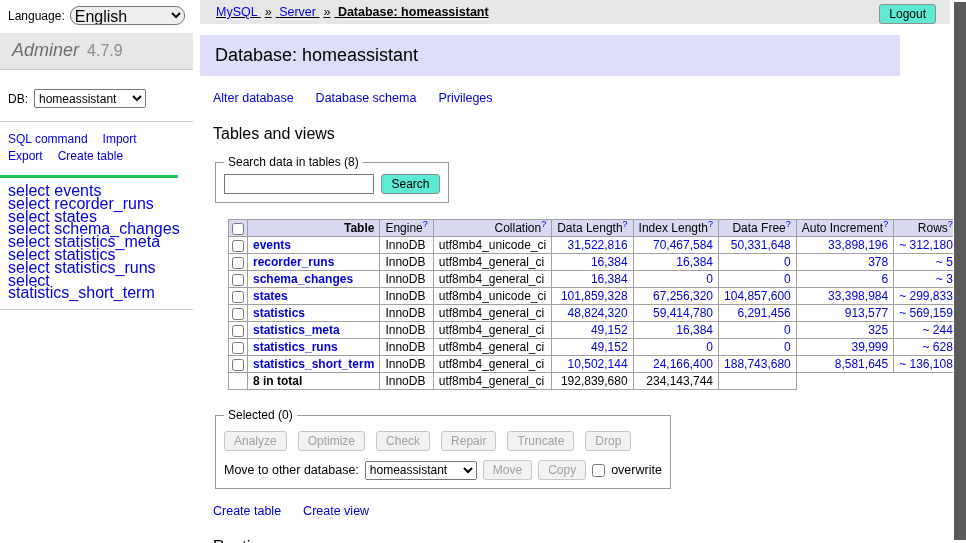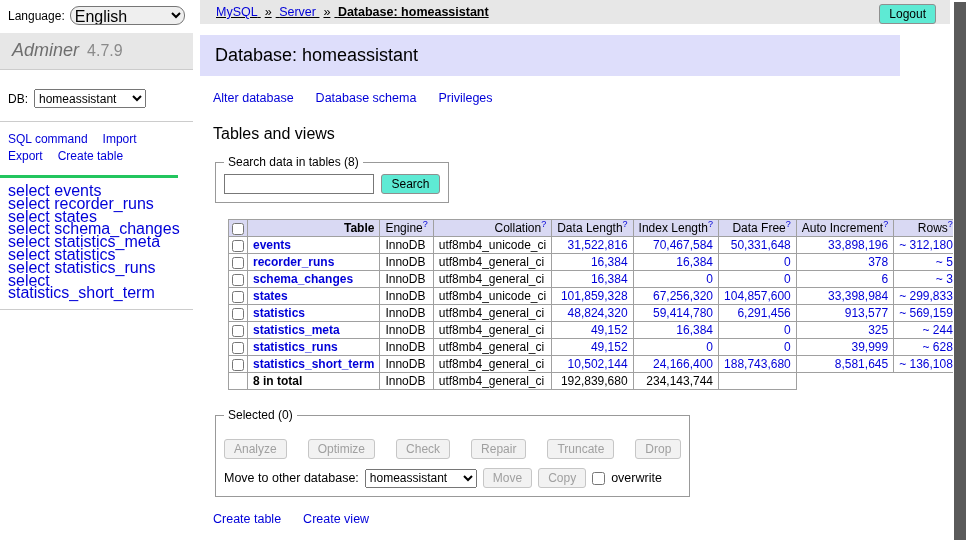--- a/index.html
+++ b/index.html
@@ -53,21 +53,21 @@
   td.check input,th.check input{width:12px;height:12px;vertical-align:middle;}
   td.tname a{font-weight:bold;}
   td.num{text-align:right;}
   td.noborder{border:none;}
   sup{font-size:9px;line-height:0;}
   .col-check{width:25px;} .col-name{width:118px;} .col-engine{width:46px;} .col-coll{width:96px;}
   .col-dl{width:72px;} .col-il{width:72px;} .col-df{width:66px;} .col-ai{width:76px;}
   .col-rows{width:58px;} .col-comment{width:56px;}
 
   .selected-fs{margin-top:18px;}
-  .btn-row{display:flex;gap:21px;margin:12px 0 9px;}
+  .btn-row{display:flex;gap:11px;margin:4px 0 9px;}
   .move-row{display:flex;align-items:center;gap:6px;font-size:12.5px;}
   .move-row select{width:112px;height:19px;font-size:12px;}
 </style>
 </head>
 <body>
 
 <div class="scrollbar">
   <div class="thumb"></div>
 </div>
 

